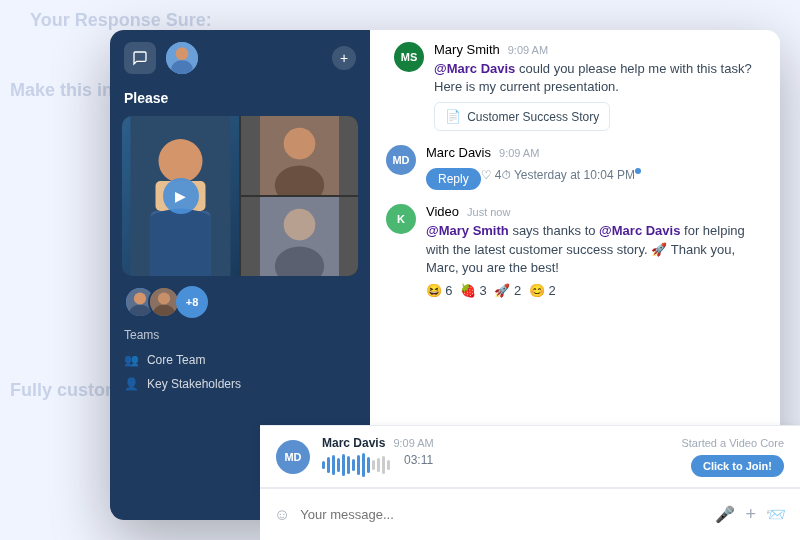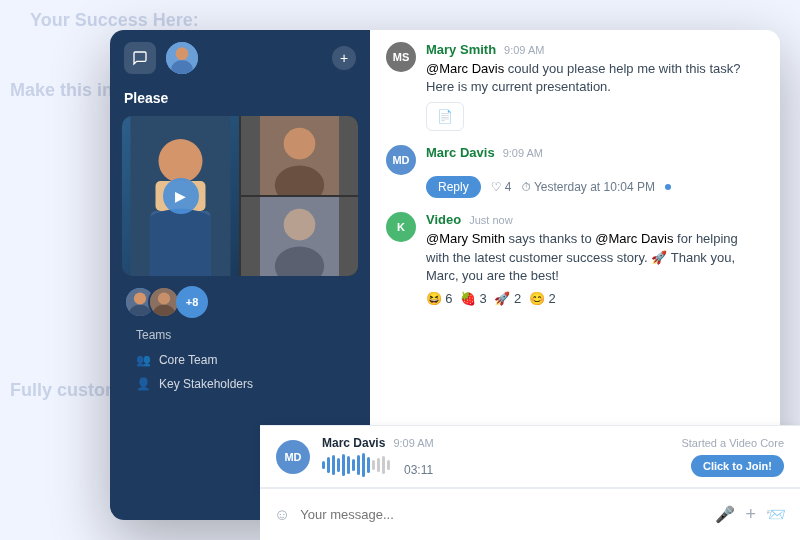--- a/index.html
+++ b/index.html
@@ -164,21 +164,20 @@
       font-size: 11px;
       font-weight: 600;
       display: flex;
       align-items: center;
       justify-content: center;
       margin-left: 4px;
     }
 
     .teams-section {
       padding: 0 14px;
-      margin-left: 12px;
     }
 
     .teams-title {
       color: rgba(255,255,255,0.7);
       font-size: 12px;
       font-weight: 500;
       margin-bottom: 6px;
     }
 
     .team-item {
@@ -260,55 +259,55 @@
       border-radius: 50%;
       flex-shrink: 0;
       display: flex;
       align-items: center;
       justify-content: center;
       font-size: 11px;
       font-weight: 700;
       color: white;
     }
 
-    .msg-avatar.mary { background: #737373; }
+    .msg-avatar.mary { background: #15803d; margin-left: 8px; }
     .msg-avatar.marc { background: #5a8fd0; }
     .msg-avatar.kudos { background: #4ab870; }
 
     .msg-content {
       flex: 1;
     }
 
     .msg-header {
       display: flex;
       align-items: baseline;
       gap: 8px;
       margin-bottom: 3px;
     }
 
     .msg-name {
-      font-weight: 700;
+      font-weight: 400;
       font-size: 13px;
-      color: #15803d;
+      color: #000000;
     }
 
     .msg-time {
       font-size: 11px;
       color: #a0aab8;
     }
 
     .msg-text {
       font-size: 13px;
       color: #3a4a5a;
       line-height: 1.4;
     }
 
     .mention {
-      color: #000000;
-      font-weight: 400;
+      color: #4c1d95;
+      font-weight: 700;
     }
 
     .attachment {
       display: inline-flex;
       align-items: center;
       gap: 6px;
       border: 1px solid #e0e8f0;
       border-radius: 6px;
       padding: 6px 10px;
       margin-top: 6px;
@@ -316,23 +315,22 @@
       color: #3a4a5a;
     }
 
     .attach-icon {
       color: #8a9ab0;
       font-size: 13px;
     }
 
     .msg-actions {
       display: flex;
-      align-items: center;
-      gap: 10px;
-      margin-top: 16px;
+      align-items: flex-start;
+      margin-top: 8px;
     }
 
     .reply-btn {
       background: #4a90d9;
       color: white;
       border: none;
       padding: 4px 12px;
       border-radius: 12px;
       font-size: 12px;
       cursor: pointer;
@@ -472,21 +470,21 @@
       border: none;
       outline: none;
       font-size: 13px;
       color: #a0aab8;
       background: transparent;
     }
   </style>
 </head>
 <body>
 
-<div class="bg-text bg-text-1">Your Success Here:</div>
+<div class="bg-text bg-text-1">Your Response Sure:</div>
 <div class="bg-text bg-text-2">Make this integration</div>
 <div class="bg-text bg-text-3">Fully customizable for your use case!</div>
 
 <div class="app-container">
 
   <div class="sidebar">
 
     <div class="sidebar-top">
       <div class="sidebar-icon">
         <svg width="16" height="16" viewBox="0 0 24 24" fill="none" stroke="white" stroke-width="2">
@@ -579,20 +577,21 @@
           <div class="msg-header">
             <span class="msg-name">Mary Smith</span>
             <span class="msg-time">9:09 AM</span>
           </div>
           <div class="msg-text">
             <span class="mention">@Marc Davis</span>
             <span>could you please help me with this task? Here is my current presentation.</span>
           </div>
           <div class="attachment">
             <span class="attach-icon">📄</span>
+            <span>Customer Success Story</span>
           </div>
         </div>
       </div>
 
       <div class="message">
         <div class="msg-avatar marc">MD</div>
         <div class="msg-content">
           <div class="msg-header">
             <span class="msg-name">Marc Davis</span>
             <span class="msg-time">9:09 AM</span>
@@ -634,21 +633,21 @@
 
 </div>
 
 <div class="video-call-card">
   <div class="call-avatar">MD</div>
   <div class="call-info">
     <div class="msg-header">
       <span class="call-sender">Marc Davis</span>
       <span class="call-time">9:09 AM</span>
     </div>
-    <div style="display:flex;align-items:flex-end;gap:8px;">
+    <div style="display:flex;align-items:flex-start;gap:8px;">
       <div class="audio-wave">
         <div class="wave-bar" style="height:8px;"></div>
         <div class="wave-bar" style="height:16px;"></div>
         <div class="wave-bar" style="height:20px;"></div>
         <div class="wave-bar" style="height:14px;"></div>
         <div class="wave-bar" style="height:22px;"></div>
         <div class="wave-bar" style="height:18px;"></div>
         <div class="wave-bar" style="height:12px;"></div>
         <div class="wave-bar" style="height:20px;"></div>
         <div class="wave-bar" style="height:24px;"></div>

